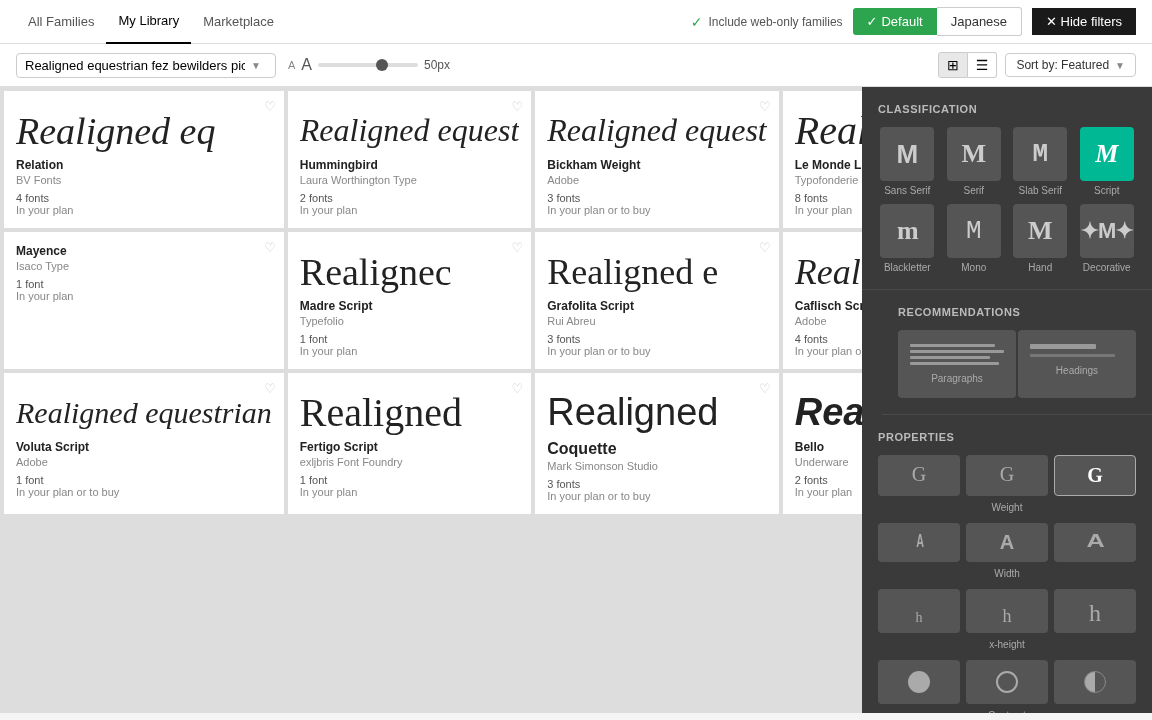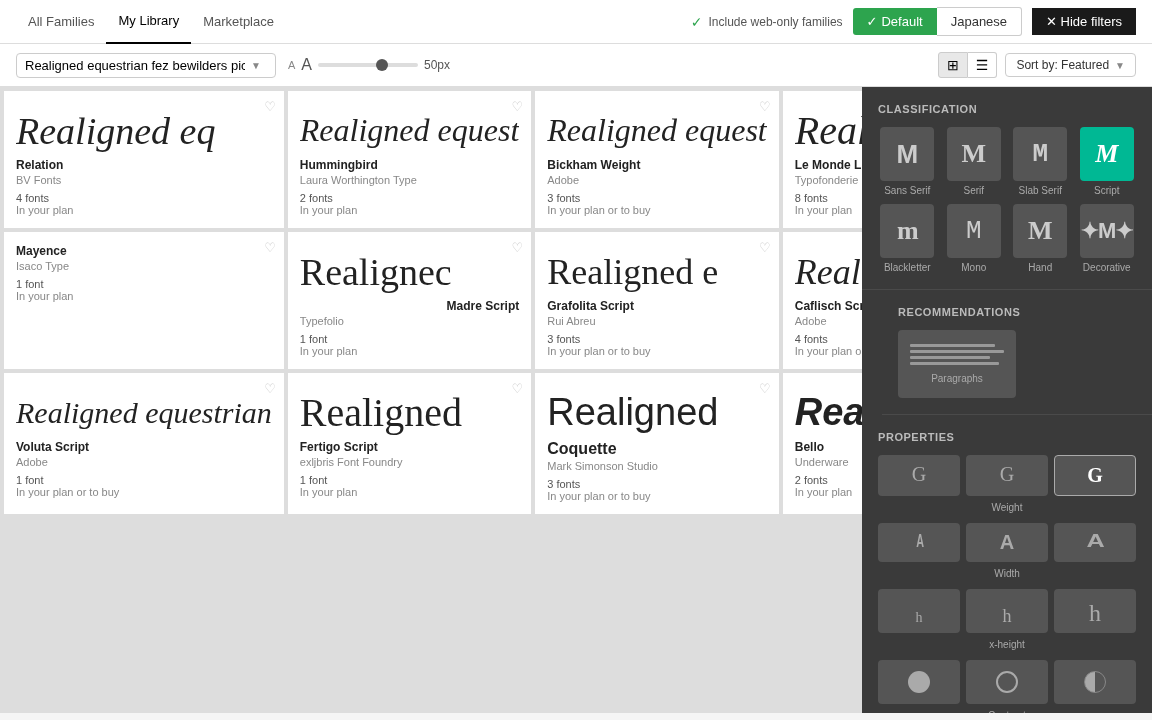--- a/index.html
+++ b/index.html
@@ -99,21 +99,21 @@
       <span style="position:absolute; top:8px; right:8px; color:#ccc; font-size:13px;">♡</span>
       <div style="font-size:12px; font-weight:600; color:#222; margin-bottom:2px;">Mayence</div>
       <div style="font-size:11px; color:#888; margin-bottom:6px;">Isaco Type</div>
       <div style="font-size:11px; color:#555;">1 font</div>
       <div style="font-size:11px; color:#888;">In your plan</div>
     </div>
 
     <div style="background:#fff; padding:12px; position:relative; cursor:pointer;">
       <span style="position:absolute; top:8px; right:8px; color:#ccc; font-size:13px;">♡</span>
       <div style="font-family:'Brush Script MT',cursive; font-size:38px; color:#222; overflow:hidden; white-space:nowrap; height:55px; display:flex; align-items:center;">Realignec</div>
-      <div style="font-size:12px; font-weight:600; color:#222; margin-bottom:2px;text-align:right;">Madre Script</div>
+      <div style="font-size:12px; font-weight:600; color:#222; margin-bottom:2px;">Madre Script</div>
       <div style="font-size:11px; color:#888; margin-bottom:6px;">Typefolio</div>
       <div style="font-size:11px; color:#555;">1 font</div>
       <div style="font-size:11px; color:#888;">In your plan</div>
     </div>
 
     <div style="background:#fff; padding:12px; position:relative; cursor:pointer;">
       <span style="position:absolute; top:8px; right:8px; color:#ccc; font-size:13px;">♡</span>
       <div style="font-family:'Brush Script MT',cursive; font-size:36px; color:#222; overflow:hidden; white-space:nowrap; height:55px; display:flex; align-items:center;">Realigned e</div>
       <div style="font-size:12px; font-weight:600; color:#222; margin-bottom:2px;">Grafolita Script</div>
       <div style="font-size:11px; color:#888; margin-bottom:6px;">Rui Abreu</div>
@@ -224,20 +224,27 @@
         <div style="background:#555; border-radius:4px; padding:14px 12px; display:flex; flex-direction:column; align-items:center; gap:8px; cursor:pointer;">
           <div style="display:flex; flex-direction:column; gap:3px; width:100%;">
             <div style="height:3px; background:#999; border-radius:1px; width:90%;"></div>
             <div style="height:3px; background:#999; border-radius:1px; width:100%;"></div>
             <div style="height:3px; background:#999; border-radius:1px; width:85%;"></div>
             <div style="height:3px; background:#999; border-radius:1px; width:95%;"></div>
           </div>
           <span style="font-size:10px; color:#aaa;">Paragraphs</span>
         </div>
 
+        <div style="background:#555; border-radius:4px; padding:14px 12px; display:flex; flex-direction:column; align-items:center; gap:8px; cursor:pointer;">
+          <div style="display:flex; flex-direction:column; gap:5px; width:100%;">
+            <div style="height:5px; background:#999; border-radius:1px; width:70%;"></div>
+            <div style="height:3px; background:#777; border-radius:1px; width:90%;"></div>
+          </div>
+          <span style="font-size:10px; color:#aaa;">Headings</span>
+        </div>
 
       </div>
     </div>
 
     <div style="padding:16px; border-bottom:1px solid #4a4a4a;">
       <div style="font-size:11px; font-weight:700; color:#bbb; letter-spacing:0.05em; text-transform:uppercase; margin-bottom:12px;">PROPERTIES</div>
 
       <div style="display:grid; grid-template-columns:1fr 1fr 1fr; gap:6px; margin-bottom:6px;">
         <div style="background:#555; border-radius:4px; padding:8px; display:flex; flex-direction:column; align-items:center; gap:3px; cursor:pointer;">
           <span style="font-size:20px; font-weight:200; color:#aaa; font-family:Georgia,serif;">G</span>

